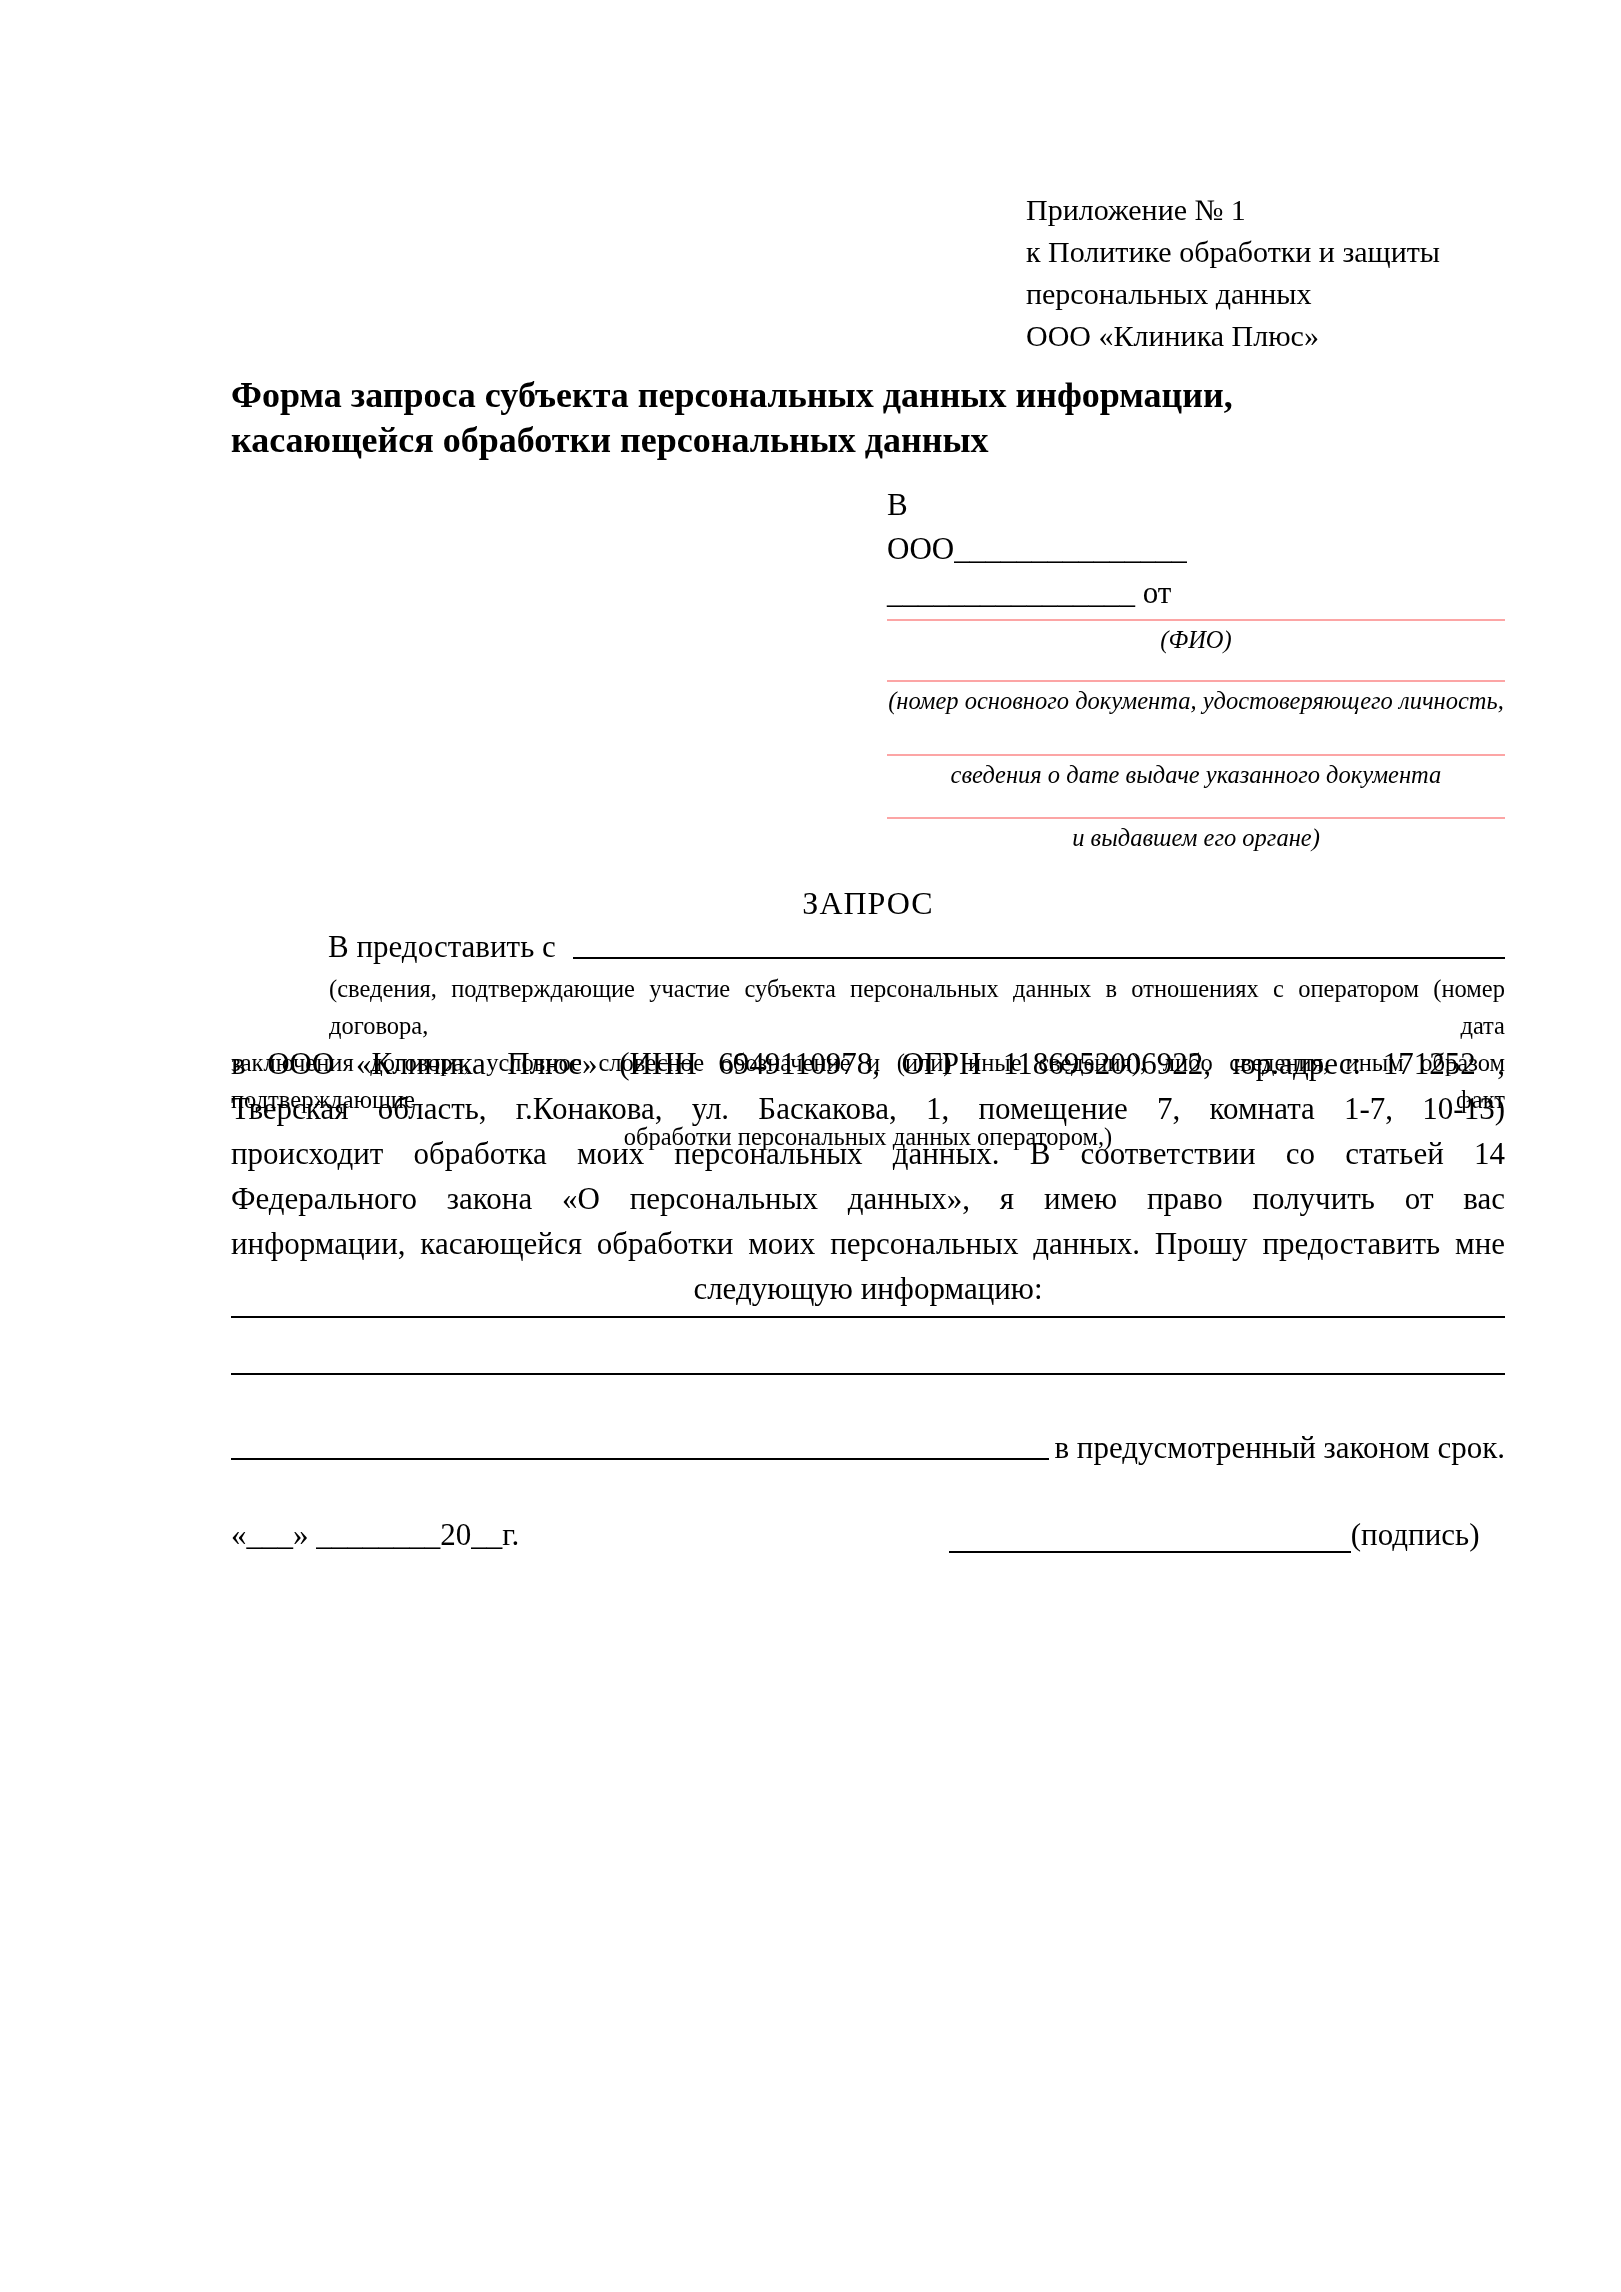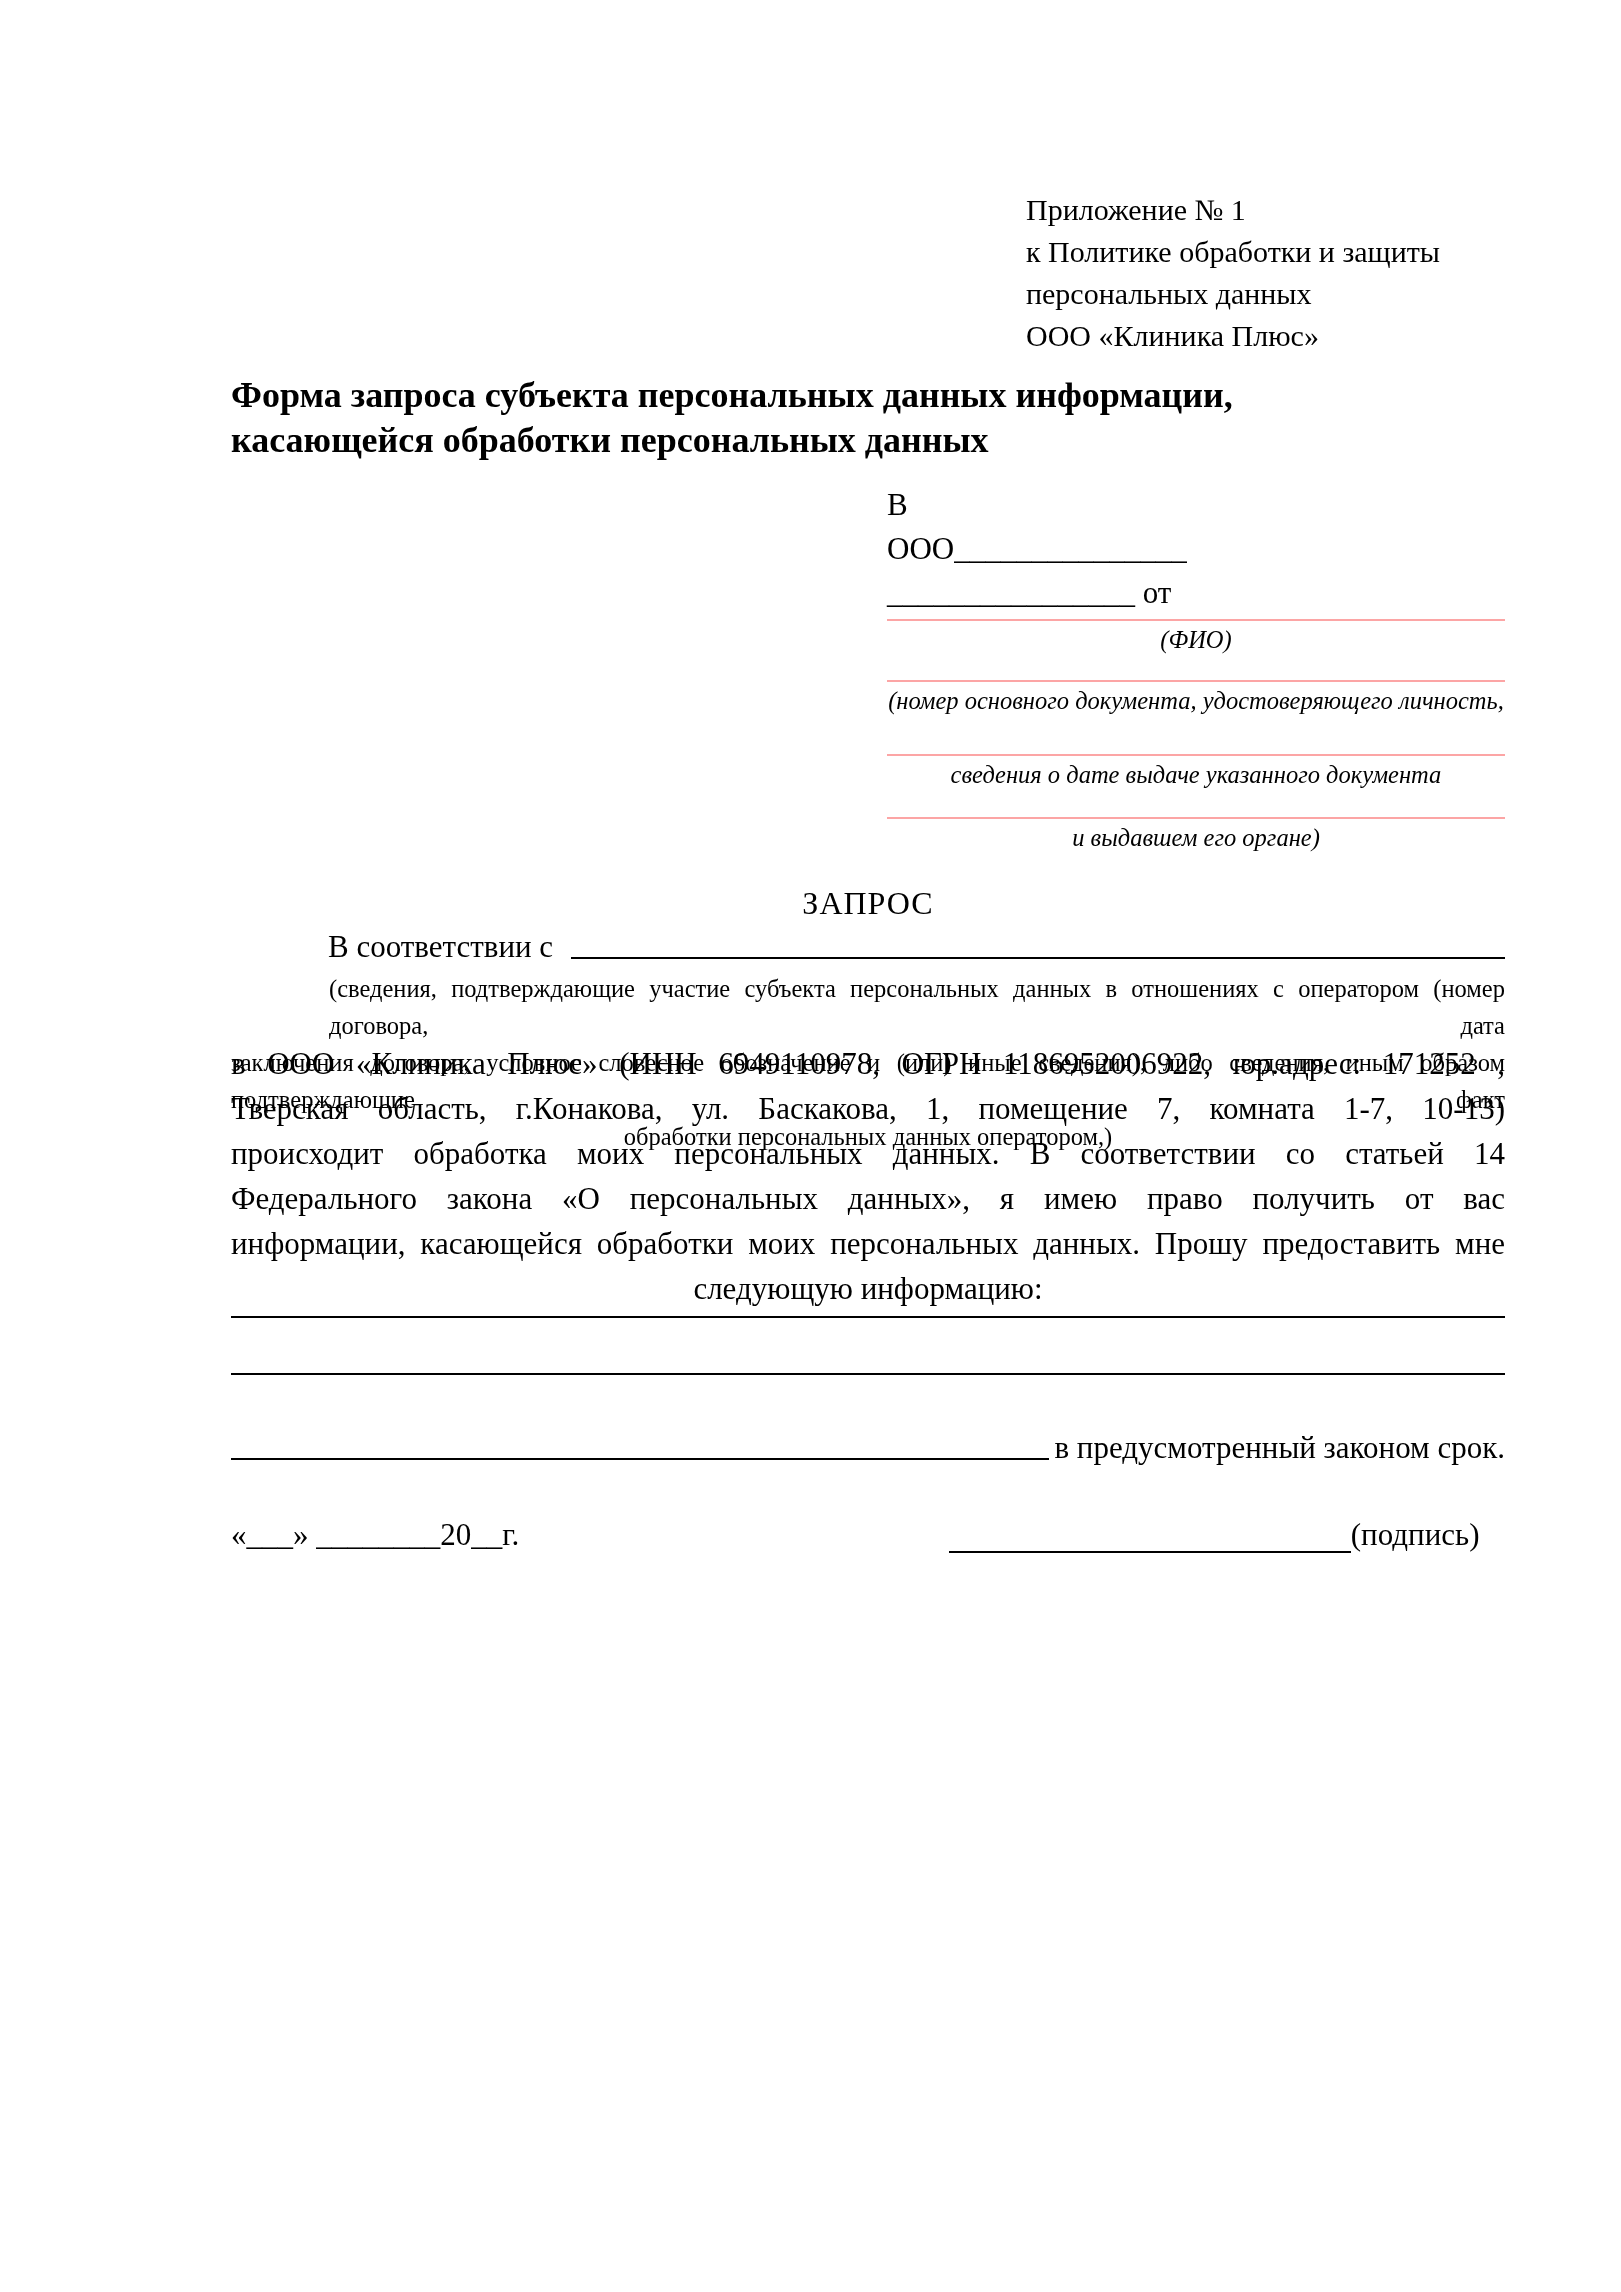--- a/index.html
+++ b/index.html
@@ -83,21 +83,21 @@
     <div class="addr-line">________________ от</div>
     <div class="addr-cap cap-fio">(ФИО)</div>
     <div class="addr-cap cap-doc">(номер основного документа, удостоверяющего личность,</div>
     <div class="addr-cap cap-date">сведения о дате выдаче указанного документа</div>
     <div class="addr-cap cap-org">и выдавшем его органе)</div>
   </div>
 
   <div class="abs text-area zapros-heading">ЗАПРОС</div>
 
   <div class="abs text-area sootv">
-    <span class="lbl">В соответствии с </span>
+    <span class="lbl">В предоставить с </span>
     <span class="uline"></span>
   </div>
 
   <div class="abs text-area small-print">
     <div class="sp-just sp-indent">(сведения, подтверждающие участие субъекта персональных данных в отношениях с оператором (номер договора, дата</div>
     <div class="sp-just">заключения договора, условное словесное обозначение и (или) иные сведения), либо сведения, иным образом подтверждающие факт</div>
     <div class="plain">обработки персональных данных оператором,)</div>
   </div>
 
   <div class="abs text-area body-par">

